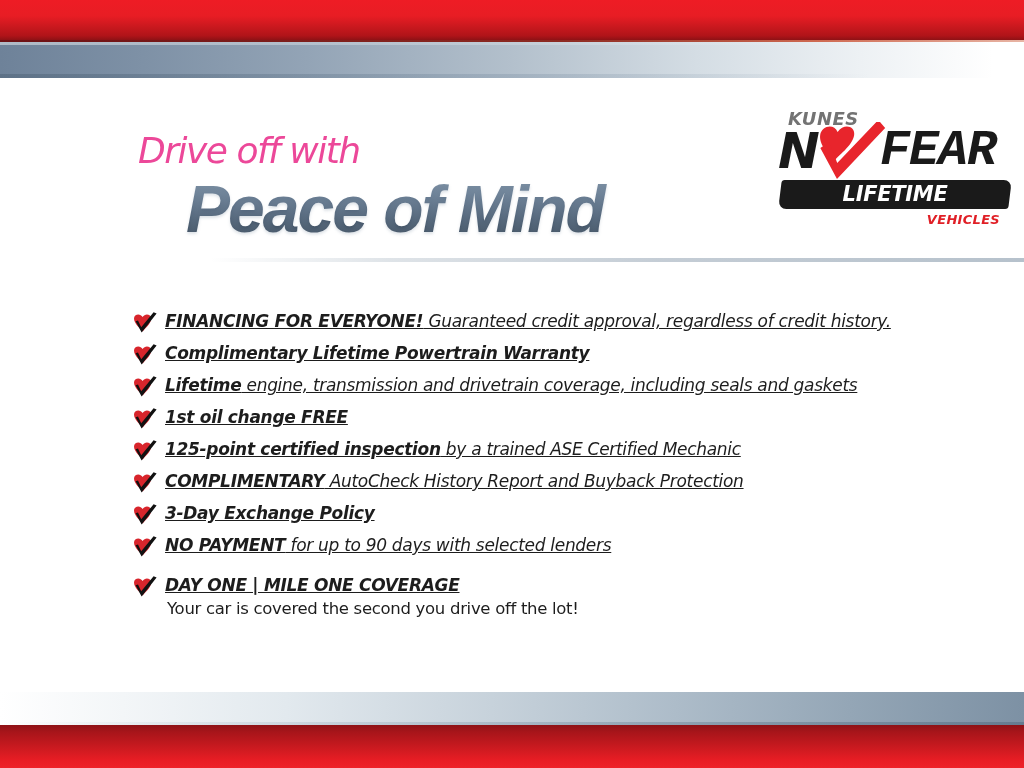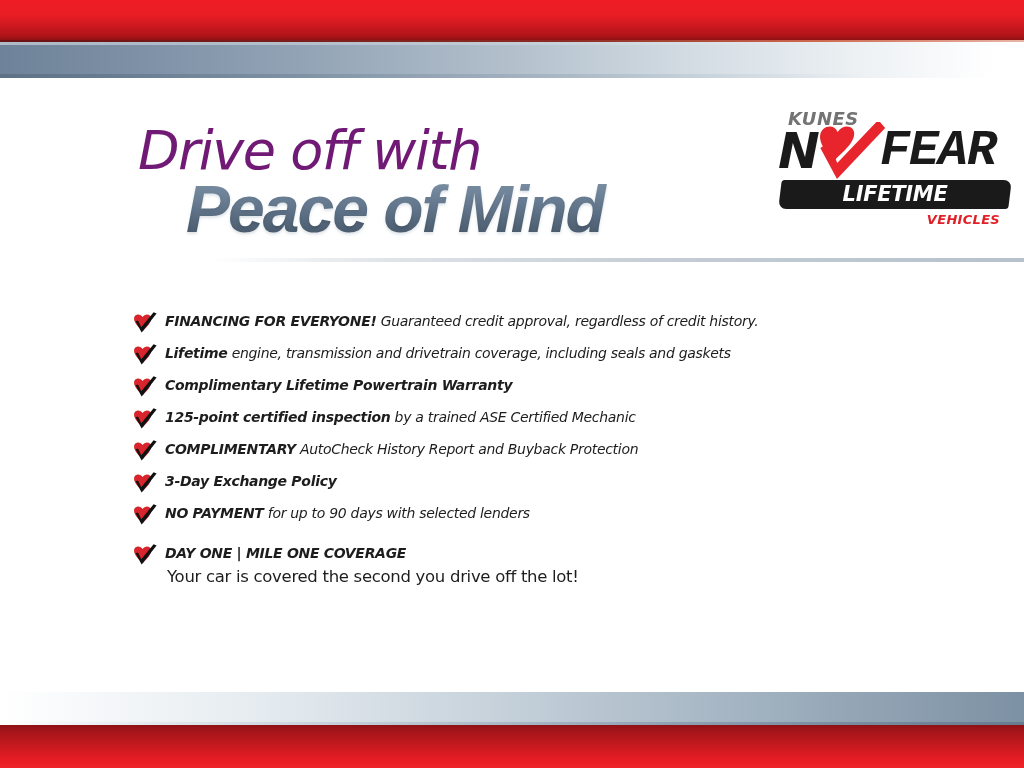--- a/index.html
+++ b/index.html
@@ -91,24 +91,24 @@
   .headline {
     position: absolute;
     left: 138px;
     top: 122px;
     width: 600px;
   }
   .headline-line1 {
     font-family: "DejaVu Sans", sans-serif;
     font-style: italic;
     font-weight: 400;
-    font-size: 54px;
+    font-size: 36px;
     line-height: 58px;
     letter-spacing: -1.5px;
-    color: #701a75;
+    color: #ec4899;
     background: linear-gradient(to bottom, #8fa3b6 0%, #6b839b 55%, #5d7governs 100%);
     -webkit-background-clip: text;
     background-clip: text;
     white-space: nowrap;
   }
   .headline-line2 {
     font-family: Liberation Sans, sans-serif;
     font-style: italic;
     font-weight: 700;
     font-size: 66px;
@@ -246,28 +246,29 @@
   .feature-row.tall { height: 52px; margin-top: 8px; }
   .check-icon {
     position: absolute;
     left: 0;
     top: 4px;
     width: 26px;
     height: 22px;
   }
   .feature-text {
     font-family: "DejaVu Sans", sans-serif;
-    font-size: 14px;
+    font-size: 17px;
     line-height: 22px;
     color: #1d1d1d;
     font-style: italic;
     white-space: nowrap;
     letter-spacing: -0.3px;
     position: relative;
     top: 2px;
+    text-decoration: underline;
   }
   .feature-text b {
     font-weight: 700;
   }
   .feature-sub {
     font-family: "DejaVu Sans", sans-serif;
     font-size: 16.5px;
     line-height: 22px;
     color: #1d1d1d;
     font-weight: 400;
@@ -326,33 +327,42 @@
     <span class="feature-text"><b>FINANCING FOR EVERYONE!</b><span> Guaranteed credit approval, regardless of credit history.</span></span>
   </div>
 
   <div class="feature-row">
     <span class="check-icon">
       <svg viewBox="0 0 26 22" width="26" height="22" aria-hidden="true">
         <path d="M3 6.5 C3 2.2, 9.2 0.8, 11.6 5.1 C14 0.8, 20.2 2.2, 20.2 6.5 C20.2 11.8, 13.6 16.6, 11.6 19.6 C9.6 16.6, 3 11.8, 3 6.5 Z" fill="#d8252c"></path>
         <path d="M4.6 9.2 L10.6 20.6 L25.6 1.6 L22.6 0.2 L10.2 15.3 L7.0 8.4 Z" fill="#111111"></path>
       </svg>
     </span>
+    <span class="feature-text"><b>Complimentary Lifetime Powertrain Warranty</b><span></span></span>
+  </div>
+
+  <div class="feature-row">
+    <span class="check-icon">
+      <svg viewBox="0 0 26 22" width="26" height="22" aria-hidden="true">
+        <path d="M3 6.5 C3 2.2, 9.2 0.8, 11.6 5.1 C14 0.8, 20.2 2.2, 20.2 6.5 C20.2 11.8, 13.6 16.6, 11.6 19.6 C9.6 16.6, 3 11.8, 3 6.5 Z" fill="#d8252c"></path>
+        <path d="M4.6 9.2 L10.6 20.6 L25.6 1.6 L22.6 0.2 L10.2 15.3 L7.0 8.4 Z" fill="#111111"></path>
+      </svg>
+    </span>
     <span class="feature-text"><b>Lifetime</b><span> engine, transmission and drivetrain coverage, including seals and gaskets</span></span>
   </div>
 
   <div class="feature-row">
     <span class="check-icon">
       <svg viewBox="0 0 26 22" width="26" height="22" aria-hidden="true">
         <path d="M3 6.5 C3 2.2, 9.2 0.8, 11.6 5.1 C14 0.8, 20.2 2.2, 20.2 6.5 C20.2 11.8, 13.6 16.6, 11.6 19.6 C9.6 16.6, 3 11.8, 3 6.5 Z" fill="#d8252c"></path>
         <path d="M4.6 9.2 L10.6 20.6 L25.6 1.6 L22.6 0.2 L10.2 15.3 L7.0 8.4 Z" fill="#111111"></path>
       </svg>
     </span>
-    <span class="feature-text"><b>Complimentary Lifetime Powertrain Warranty</b><span></span></span>
-  </div>
-
+    <span class="feature-text"><b>1st oil change FREE</b><span></span></span>
+  </div>
 
   <div class="feature-row">
     <span class="check-icon">
       <svg viewBox="0 0 26 22" width="26" height="22" aria-hidden="true">
         <path d="M3 6.5 C3 2.2, 9.2 0.8, 11.6 5.1 C14 0.8, 20.2 2.2, 20.2 6.5 C20.2 11.8, 13.6 16.6, 11.6 19.6 C9.6 16.6, 3 11.8, 3 6.5 Z" fill="#d8252c"></path>
         <path d="M4.6 9.2 L10.6 20.6 L25.6 1.6 L22.6 0.2 L10.2 15.3 L7.0 8.4 Z" fill="#111111"></path>
       </svg>
     </span>
     <span class="feature-text"><b>125-point certified inspection</b><span> by a trained ASE Certified Mechanic</span></span>
   </div>

